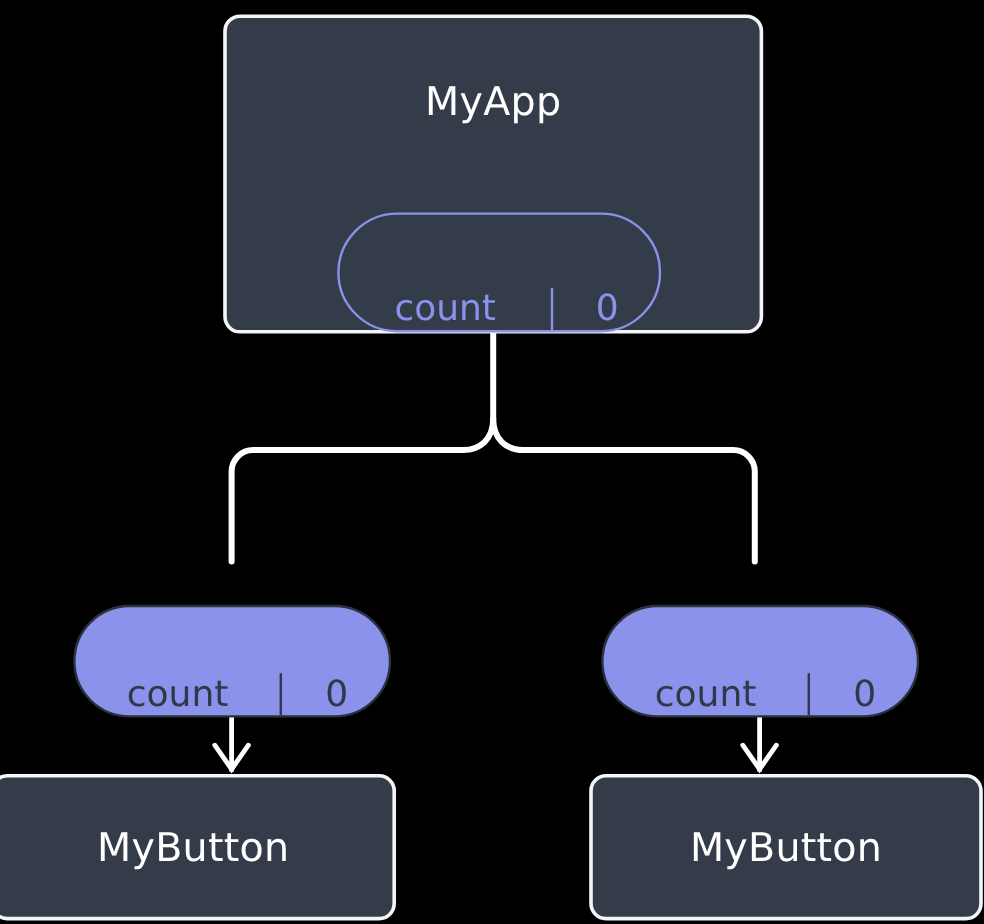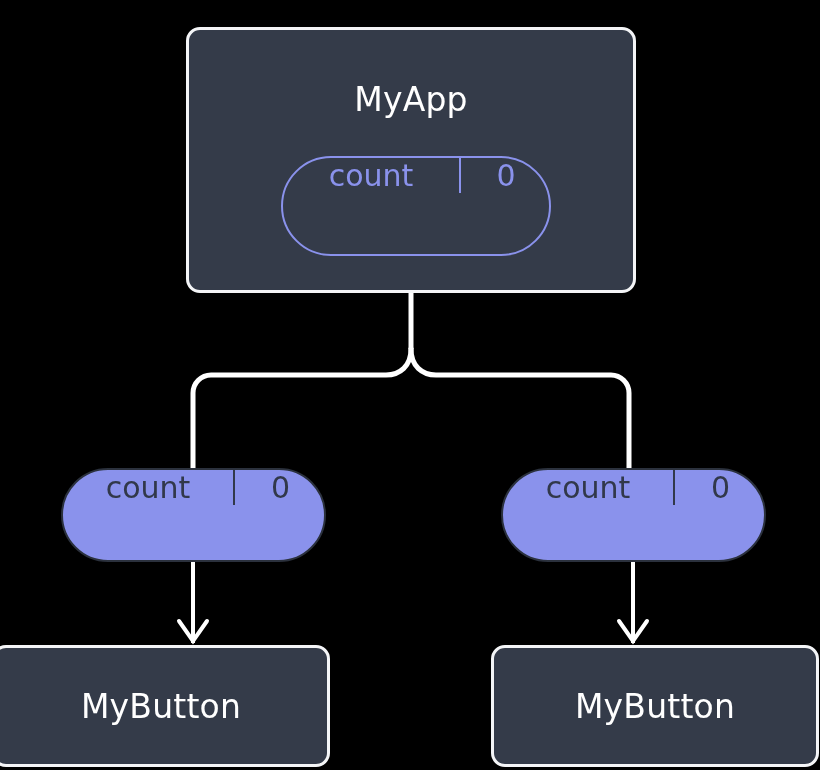--- a/index.html
+++ b/index.html
@@ -55,24 +55,25 @@
   
   .leaf-box .widget-title {
     top: 50%;
     transform: translateY(-50%);
   }
   
   .state-pill {
     position: absolute;
     box-sizing: border-box;
     display: flex;
-    align-items: flex-start;
+    align-items: flex-end;
     border-radius: 999px;
     overflow: hidden;
     z-index: 3;
+    margin-top: 36px;
   }
   .pill-label, .pill-value {
     display: flex;
     align-items: center;
     justify-content: center;
     font-size: 30px;
     font-weight: 400;
     white-space: nowrap;
   }
   
@@ -114,21 +115,21 @@
     <path d="M 411 349 C 411 366 400 375 386 375 L 211 375 A 18 18 0 0 0 193 393 L 193 468" fill="none" stroke="#ffffff" stroke-width="5" stroke-linecap="round" stroke-linejoin="round"></path>
     <path d="M 411 349 C 411 366 422 375 436 375 L 611 375 A 18 18 0 0 1 629 393 L 629 468" fill="none" stroke="#ffffff" stroke-width="5" stroke-linecap="round" stroke-linejoin="round"></path>
 
     <path d="M 193 560 L 193 643" fill="none" stroke="#ffffff" stroke-width="4"></path>
     <path d="M 179 621 L 193 641 L 207 621" fill="none" stroke="#ffffff" stroke-width="4" stroke-linecap="round" stroke-linejoin="miter"></path>
 
     <path d="M 633 560 L 633 643" fill="none" stroke="#ffffff" stroke-width="4"></path>
     <path d="M 619 621 L 633 641 L 647 621" fill="none" stroke="#ffffff" stroke-width="4" stroke-linecap="round" stroke-linejoin="miter"></path>
   </svg>
 
-  <div id="root-box" class="widget-box" style="left:186px; top:27px; width:450px; height:266px;padding-left:28px;">
+  <div id="root-box" class="widget-box" style="left:186px; top:12px; width:450px; height:266px;padding-left:28px;">
     <div class="widget-title">MyApp</div>
 
     <div class="state-pill outlined" style="left:92px; top:126px; width:270px; height:100px;">
       <div class="pill-label" style="width:176px;">count</div>
       <div class="pill-value" style="width:90px;">0</div>
     </div>
   </div>
 
   <div class="state-pill filled" style="left:61px; top:468px; width:265px; height:94px;">
     <div class="pill-label" style="width:170px;">count</div>

